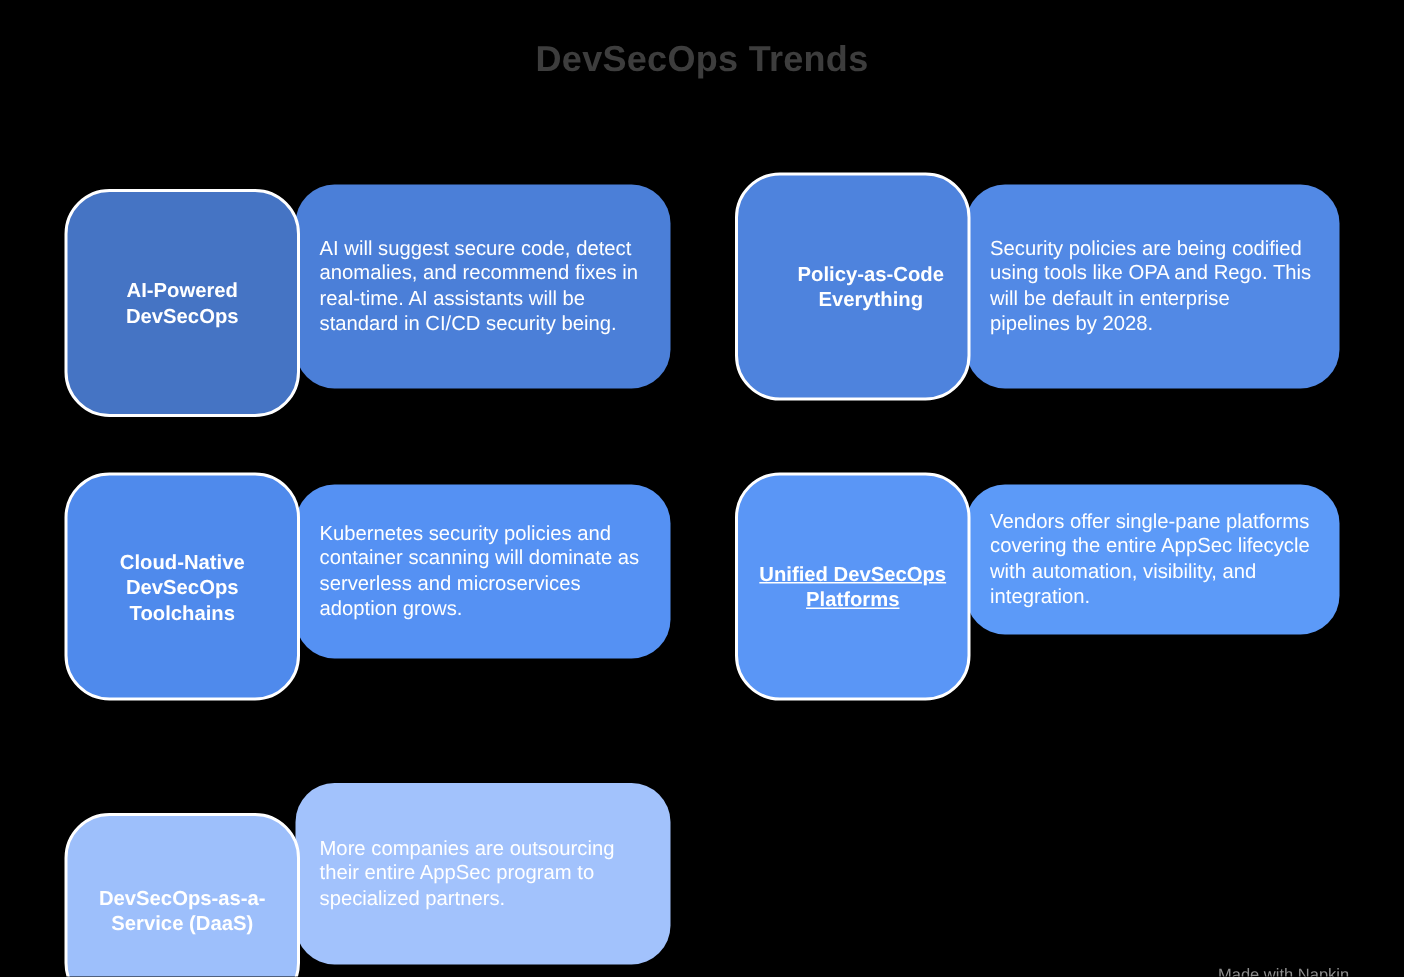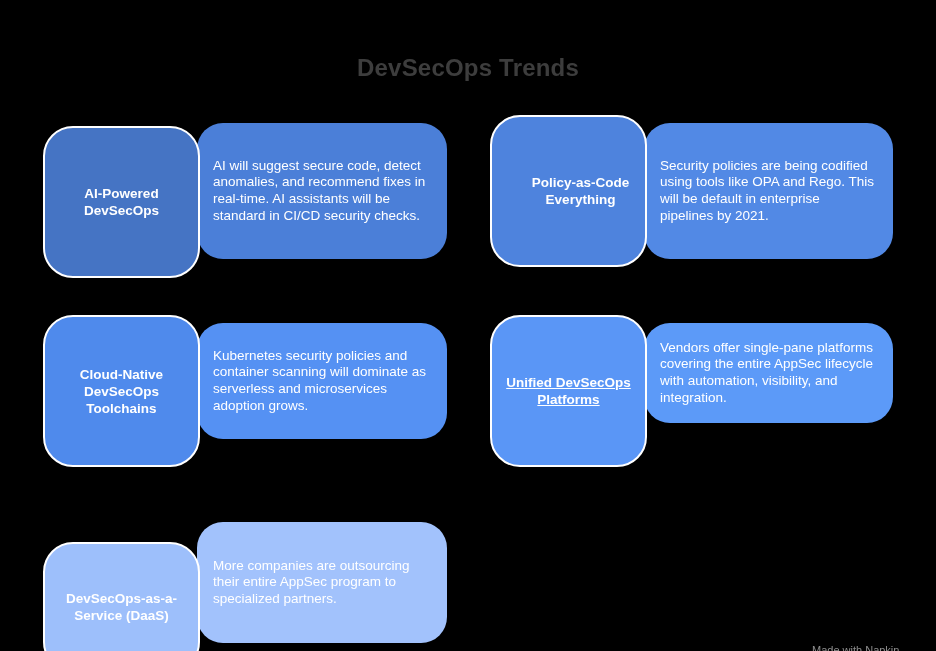--- a/index.html
+++ b/index.html
@@ -8,21 +8,21 @@
     background:#000;
     font-family:"Liberation Sans", sans-serif;
     position:relative;
     overflow:hidden;
   }
   .stage{position:absolute;inset:0;width:936px;height:651px;overflow:hidden;}
   .title{
     position:absolute;top:26px;left:0;width:936px;
     text-align:center;
     color:#3d3d3d;
-    font-size:24px;font-weight:bold;letter-spacing:.2px;margin-top:28px;
+    font-size:24px;font-weight:bold;letter-spacing:.2px;
   }
   .label-box{
     position:absolute;
     width:157px;
     background:var(--label-color);
     border:2.5px solid #ffffff;
     border-radius:30px;
     box-sizing:border-box;
     display:flex;align-items:center;justify-content:center;
     text-align:center;
@@ -62,30 +62,30 @@
 </style>
 </head>
 <body style="background: rgb(0, 0, 0);">
 
 <div class="stage">
 
   <div class="title" style="color: rgb(61, 61, 61);">DevSecOps Trends</div>
 
   <div class="card c1" style="--label-color: #4574C4; --desc-color: #4B7FD8;">
     <div class="desc-box">
-      <span>AI will suggest secure code, detect anomalies, and recommend fixes in real-time. AI assistants will be standard in CI/CD security checks.</span>
+      <span>AI will suggest secure code, detect anomalies, and recommend fixes in real-time. AI assistants will be standard in CI/CD security being.</span>
     </div>
     <div class="label-box">
       <span>AI-Powered DevSecOps</span>
     </div>
   </div>
 
   <div class="card c2" style="--label-color: #4E83DD; --desc-color: #5289E5;">
     <div class="desc-box">
-      <span>Security policies are being codified using tools like OPA and Rego. This will be default in enterprise pipelines by 2021.</span>
+      <span>Security policies are being codified using tools like OPA and Rego. This will be default in enterprise pipelines by 2028.</span>
     </div>
     <div class="label-box">
       <span>Policy-as-Code Everything</span>
     </div>
   </div>
 
   <div class="card c3" style="--label-color: #4F8AEC; --desc-color: #5591F3;">
     <div class="desc-box">
       <span>Kubernetes security policies and container scanning will dominate as serverless and microservices adoption grows.</span>
     </div>

